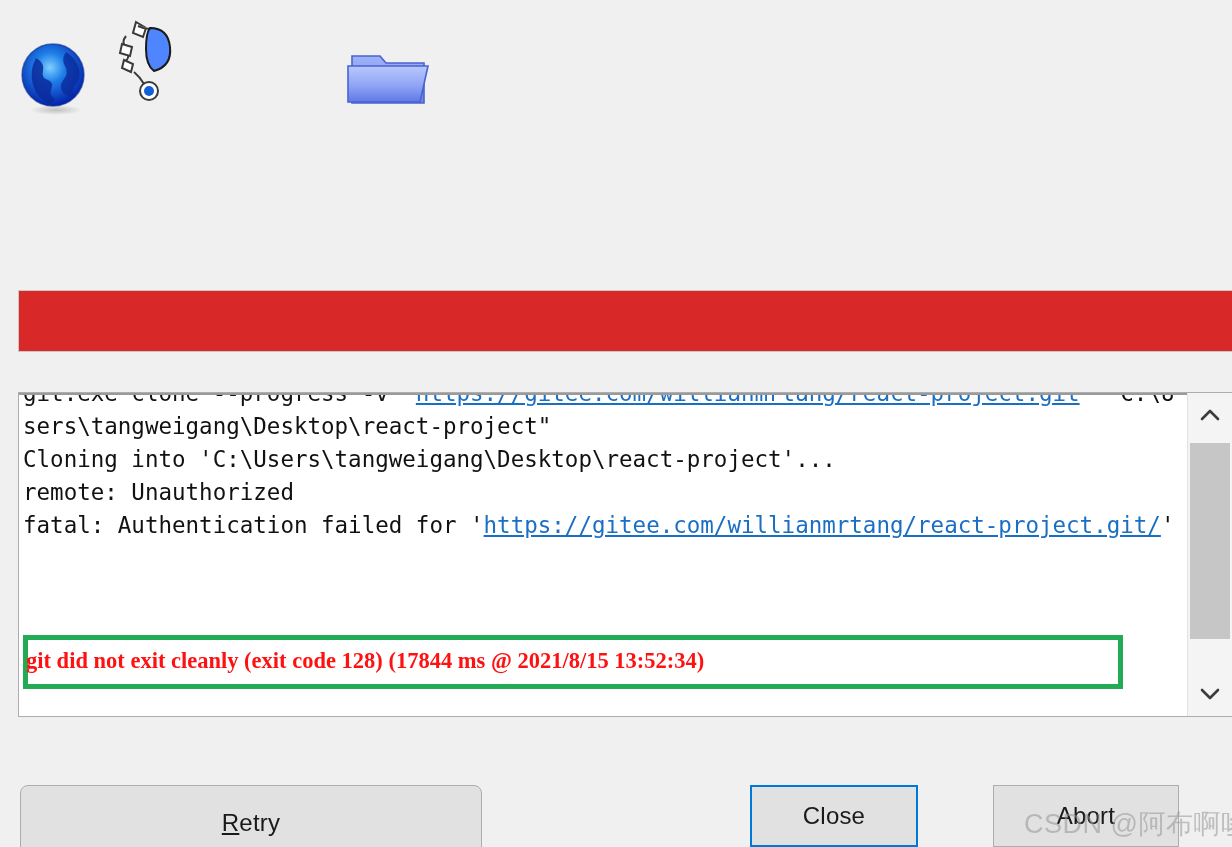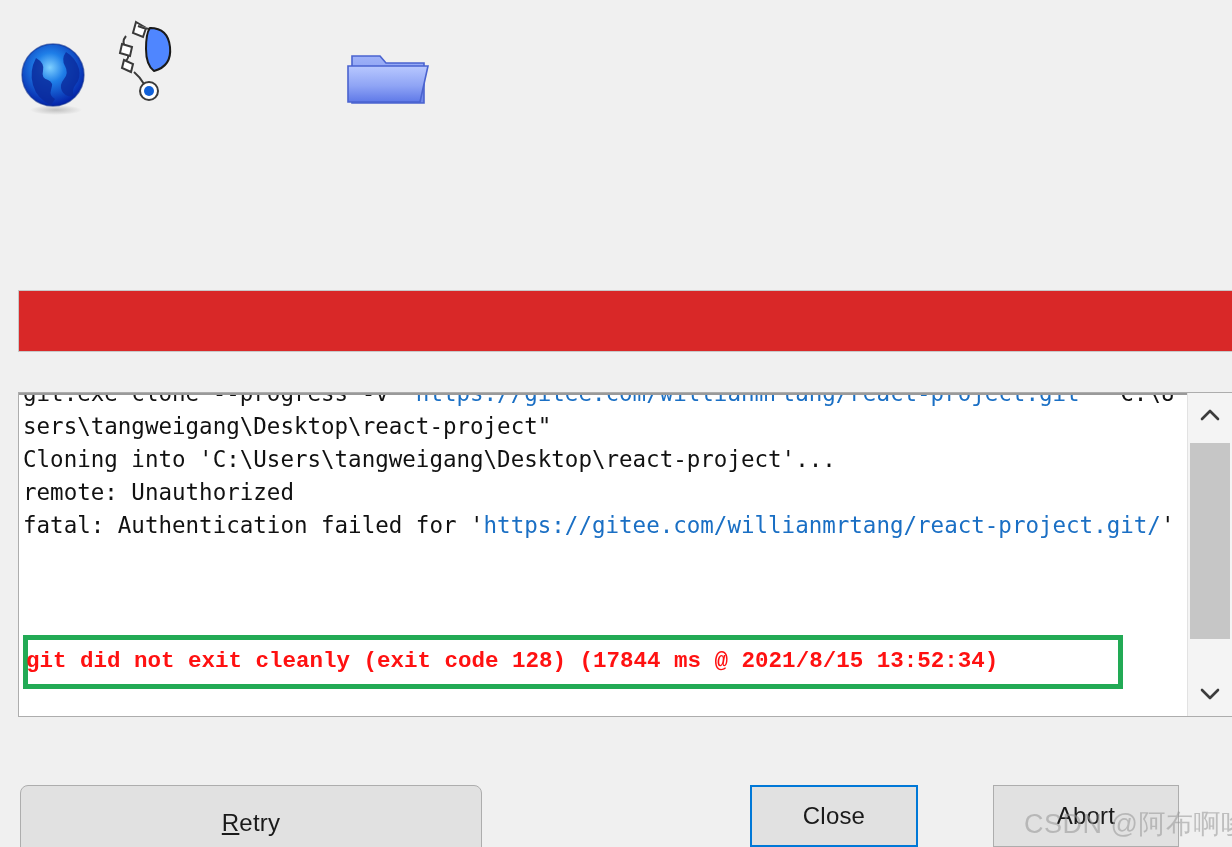--- a/index.html
+++ b/index.html
@@ -78,33 +78,34 @@
     font-family: "DejaVu Sans Mono", "Liberation Mono", monospace;
     font-size: 22.5px;
     line-height: 33px;
     color: #111111;
     white-space: pre-wrap;
     word-break: break-all;
   }
   .log-line { display: block; min-height: 33px; }
   .lnk {
     color: #1a6fc4;
+    text-decoration: underline;
   }
   .err-box {
     position: absolute;
     left: 4px;
     top: 240px;
     width: 1100px;
     box-sizing: border-box;
     border: 5px solid #22aa55;
     background: #ffffff;
     padding: 6px 2px 8px 2px;
   }
   .err-text {
-    font-family: Liberation Mono, monospace;
+    font-family: Liberation Serif, serif;
     font-size: 22.5px;
     line-height: 30px;
     font-weight: bold;
     color: #ff1111;
     white-space: nowrap;
     margin-left: -4px;
   }
 
   
   .scrollbar {

